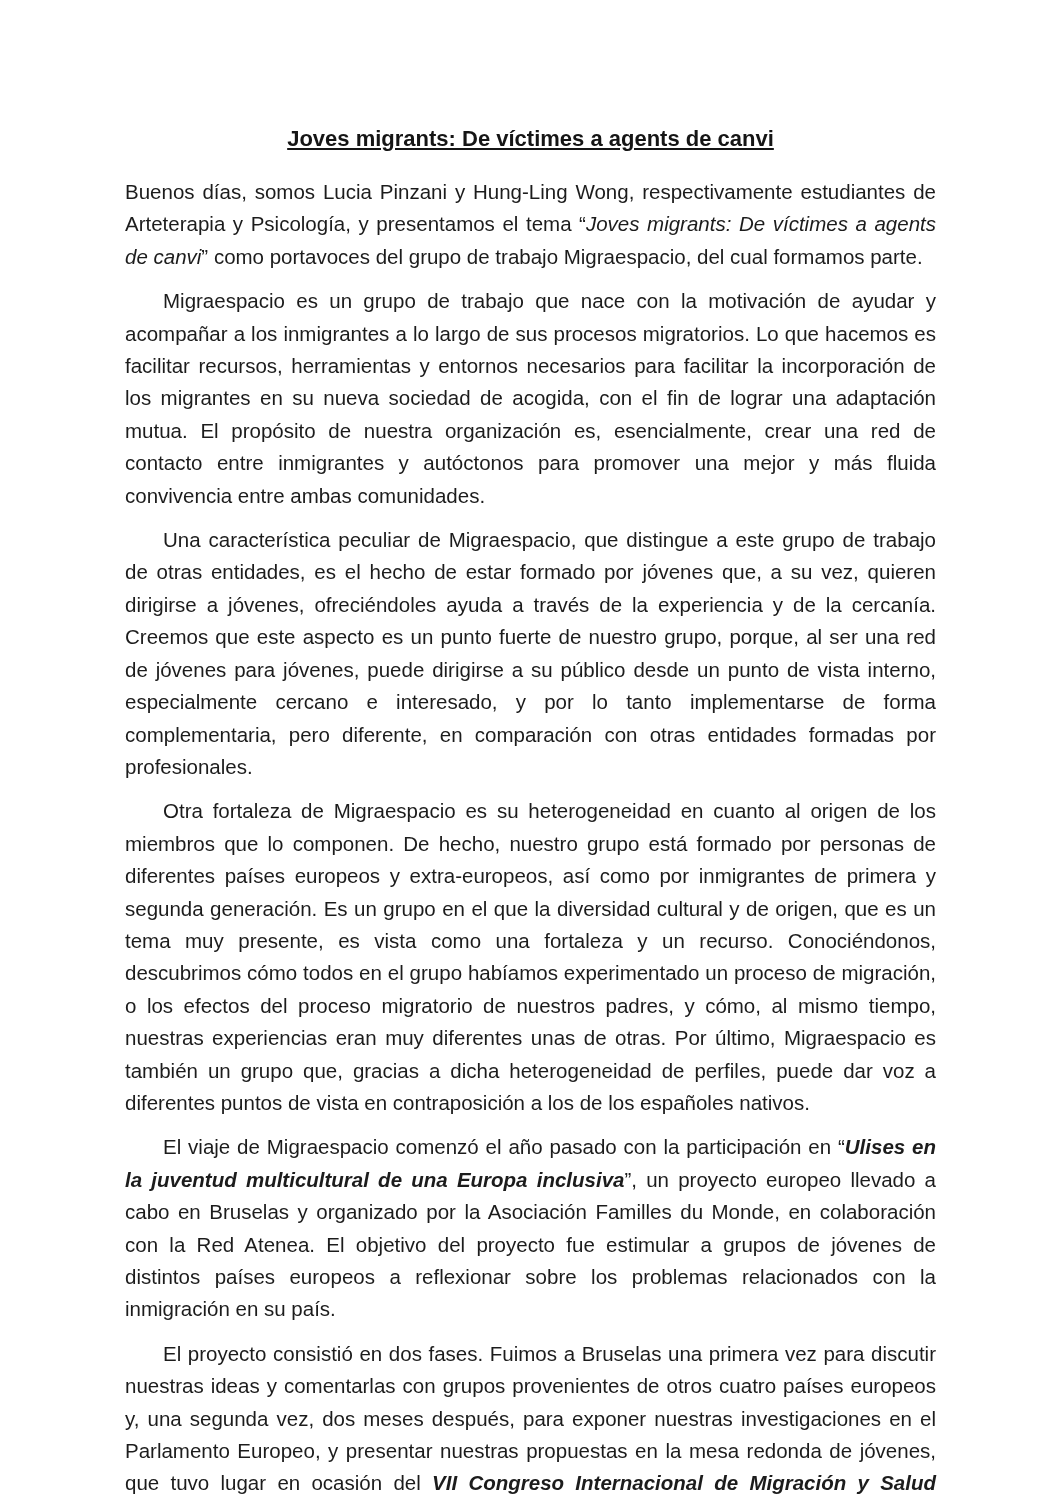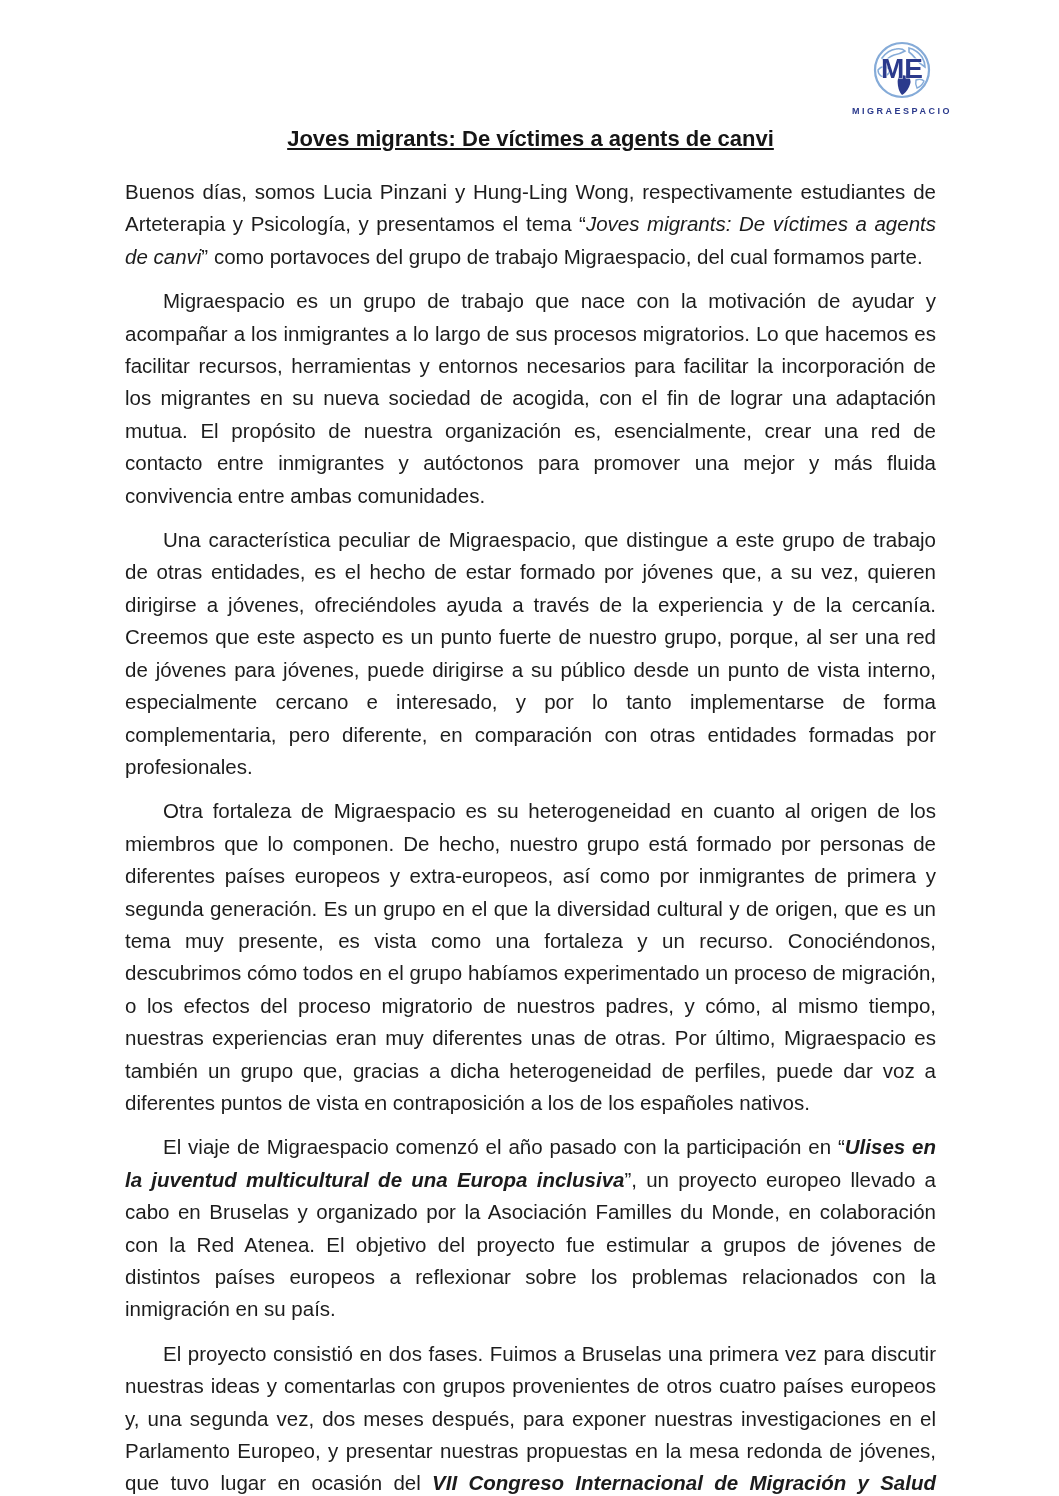--- a/index.html
+++ b/index.html
@@ -53,36 +53,20 @@
   .seg-normal { font-weight: normal; font-style: normal; margin-top: 24px; }
   .seg-bold { font-weight: normal; }
   .seg-italic { font-style: italic; }
   .seg-bold-italic { font-weight: bold; font-style: italic; }
 </style>
 </head>
 <body>
 
 <div class="page">
 
-  <div class="logo">
-    <svg width="60" height="60" viewBox="0 0 60 60">
-
-      <circle cx="30" cy="30" r="27" fill="none" stroke="#85abd8" stroke-width="2.2"></circle>
-
-      <path d="M10 18 Q16 10 24 9 Q30 8 33 11 Q28 14 22 15 Q16 17 13 22 Z" fill="none" stroke="#85abd8" stroke-width="1.6"></path>
-      <path d="M37 8 Q45 10 50 17 Q53 22 53 27 Q48 24 44 19 Q40 14 37 12 Z" fill="none" stroke="#85abd8" stroke-width="1.6"></path>
-      <path d="M6 30 Q9 26 14 27 Q18 28 17 33 Q14 37 9 36 Q6 34 6 30 Z" fill="none" stroke="#85abd8" stroke-width="1.4"></path>
-
-      <path d="M27 36 Q33 34 37 37 Q40 41 37 47 Q34 53 30 55 Q27 52 26 46 Q25 40 27 36 Z" fill="#2b3a8c"></path>
-      <path d="M44 40 Q49 38 52 41 Q50 46 45 48 Q43 44 44 40 Z" fill="none" stroke="#85abd8" stroke-width="1.4"></path>
-
-      <text x="30" y="38" text-anchor="middle" font-family="Liberation Sans, DejaVu Sans, sans-serif" font-size="28" font-weight="bold" fill="#2b3a8c" stroke="#ffffff" stroke-width="0.8" paint-order="stroke">ME</text>
-    </svg>
-    <div class="logo-label">MIGRAESPACIO</div>
-  </div>
 
   <h1 class="doc-title">Joves migrants: De víctimes a agents de canvi</h1>
 
   <div class="doc-body">
       <p class="para"><span class="seg-normal">Buenos días, somos </span><span class="seg-bold">Lucia Pinzani y Hung-Ling Wong</span><span class="seg-normal">, respectivamente estudiantes de Arteterapia y Psicología, y presentamos el tema “</span><span class="seg-italic">Joves migrants: De víctimes a agents de canvi</span><span class="seg-normal">” como portavoces del grupo de trabajo Migraespacio, del cual formamos parte.</span></p>
       <p class="para indent"><span class="seg-bold">Migraespacio</span><span class="seg-normal"> es un grupo de trabajo que nace con la motivación de ayudar y acompañar a los inmigrantes a lo largo de sus procesos migratorios. Lo que hacemos es facilitar recursos, herramientas y entornos necesarios para facilitar la incorporación de los migrantes en su nueva sociedad de acogida, con el fin de lograr una adaptación mutua. El propósito de nuestra organización es, esencialmente, crear una </span><span class="seg-bold">red de contacto entre inmigrantes y autóctonos</span><span class="seg-normal"> para promover una mejor y más fluida </span><span class="seg-bold">convivencia</span><span class="seg-normal"> entre ambas comunidades.</span></p>
       <p class="para indent"><span class="seg-normal">Una característica peculiar de Migraespacio, que distingue a este grupo de trabajo de otras entidades, es el hecho de estar formado por jóvenes que, a su vez, quieren dirigirse a jóvenes, ofreciéndoles ayuda </span><span class="seg-bold">a través de la experiencia y de la cercanía</span><span class="seg-normal">. Creemos que este aspecto es un punto fuerte de nuestro grupo, porque, al ser una </span><span class="seg-bold">red de jóvenes para jóvenes</span><span class="seg-normal">, puede dirigirse a su público desde un punto de vista interno, especialmente cercano e interesado, y por lo tanto implementarse de forma </span><span class="seg-bold">complementaria, pero diferente</span><span class="seg-normal">, en comparación con otras entidades formadas por profesionales.</span></p>
       <p class="para indent"><span class="seg-normal">Otra fortaleza de Migraespacio es su </span><span class="seg-bold">heterogeneidad</span><span class="seg-normal"> en cuanto al origen de los miembros que lo componen. De hecho, nuestro grupo está formado por personas de diferentes países europeos y extra-europeos, así como por inmigrantes de primera y segunda generación. Es un grupo en el que la </span><span class="seg-bold">diversidad cultural y de origen</span><span class="seg-normal">, que es un tema muy presente, es vista como una </span><span class="seg-bold">fortaleza y un recurso</span><span class="seg-normal">. Conociéndonos, descubrimos cómo todos en el grupo habíamos experimentado un proceso de migración, o los efectos del proceso migratorio de nuestros padres, y cómo, al mismo tiempo, nuestras experiencias eran muy diferentes unas de otras. Por último, Migraespacio es también un grupo que, gracias a dicha heterogeneidad de perfiles, puede dar voz a </span><span class="seg-bold">diferentes puntos de vista</span><span class="seg-normal"> en contraposición a los de los españoles nativos.</span></p>
       <p class="para indent"><span class="seg-normal">El viaje de Migraespacio comenzó el año pasado con la participación en “</span><span class="seg-bold-italic">Ulises en la juventud multicultural de una Europa inclusiva</span><span class="seg-normal">”, un proyecto europeo llevado a cabo en Bruselas y organizado por la Asociación Familles du Monde, en colaboración con la Red Atenea. El objetivo del proyecto fue estimular a grupos de jóvenes de distintos países europeos a reflexionar sobre los problemas relacionados con la inmigración en su país.</span></p>
       <p class="para indent"><span class="seg-normal">El proyecto consistió en dos fases. Fuimos a Bruselas una primera vez para discutir nuestras ideas y comentarlas con grupos provenientes de otros cuatro países europeos y, una segunda vez, dos meses después, para exponer nuestras investigaciones en el </span><span class="seg-bold">Parlamento Europeo</span><span class="seg-normal">, y presentar nuestras propuestas en la mesa redonda de jóvenes, que tuvo lugar en ocasión del </span><span class="seg-bold-italic">VII Congreso Internacional de Migración y Salud Mental</span></p>

